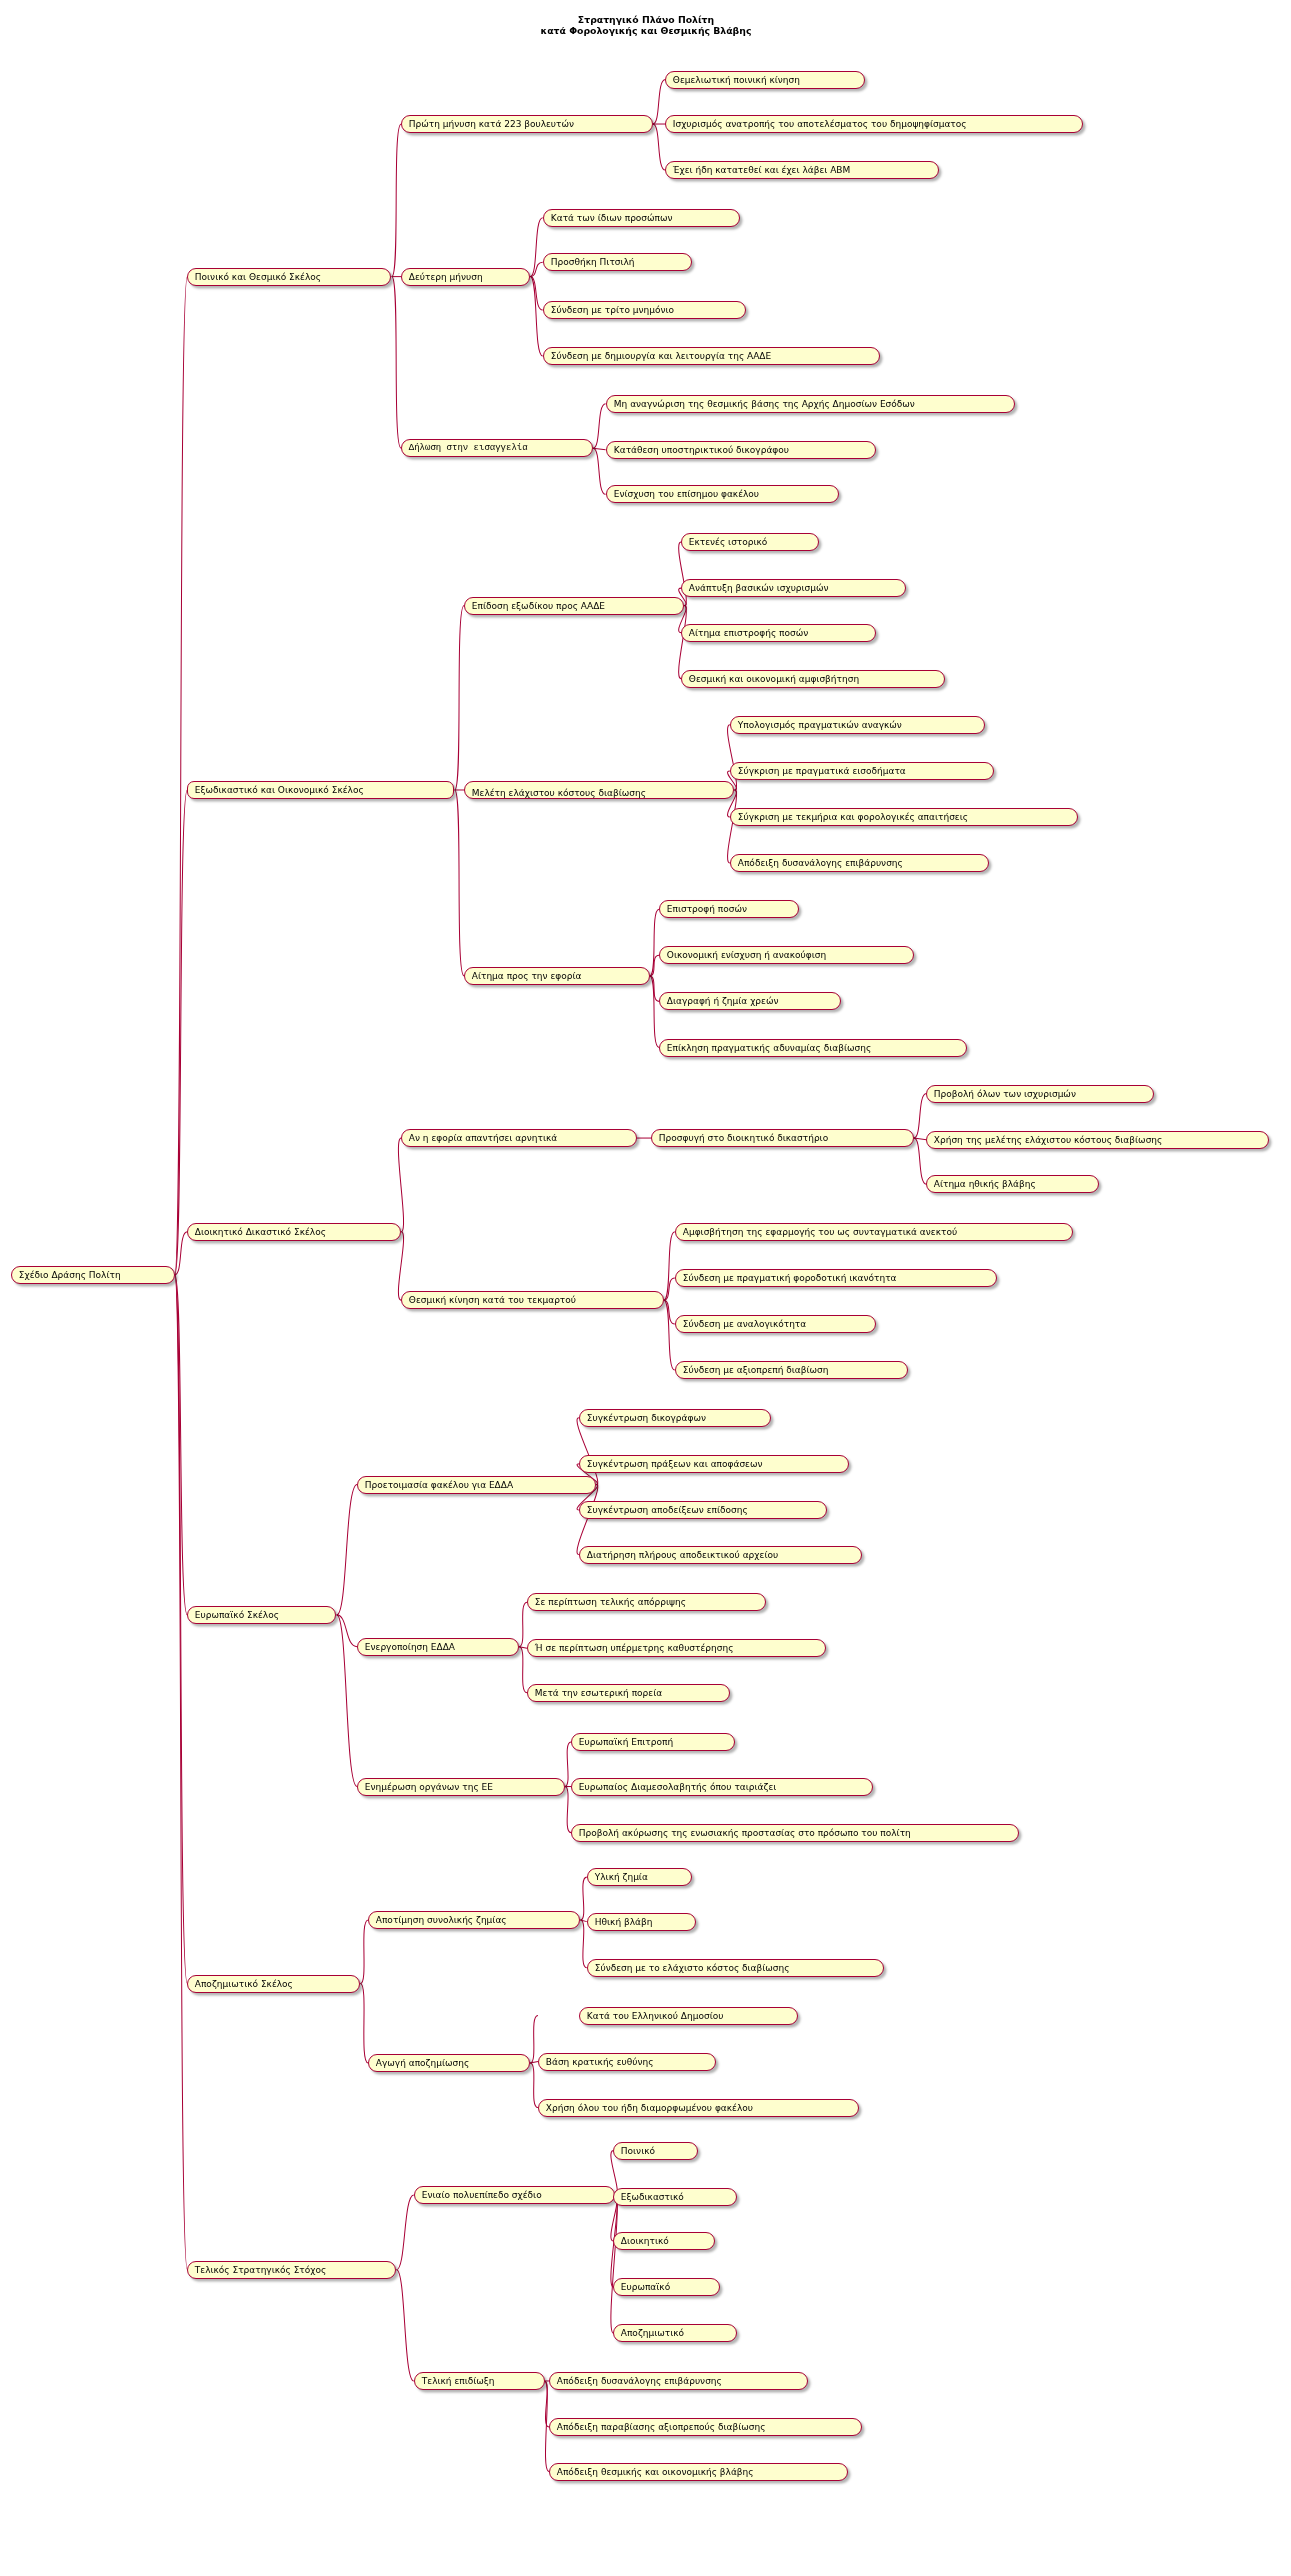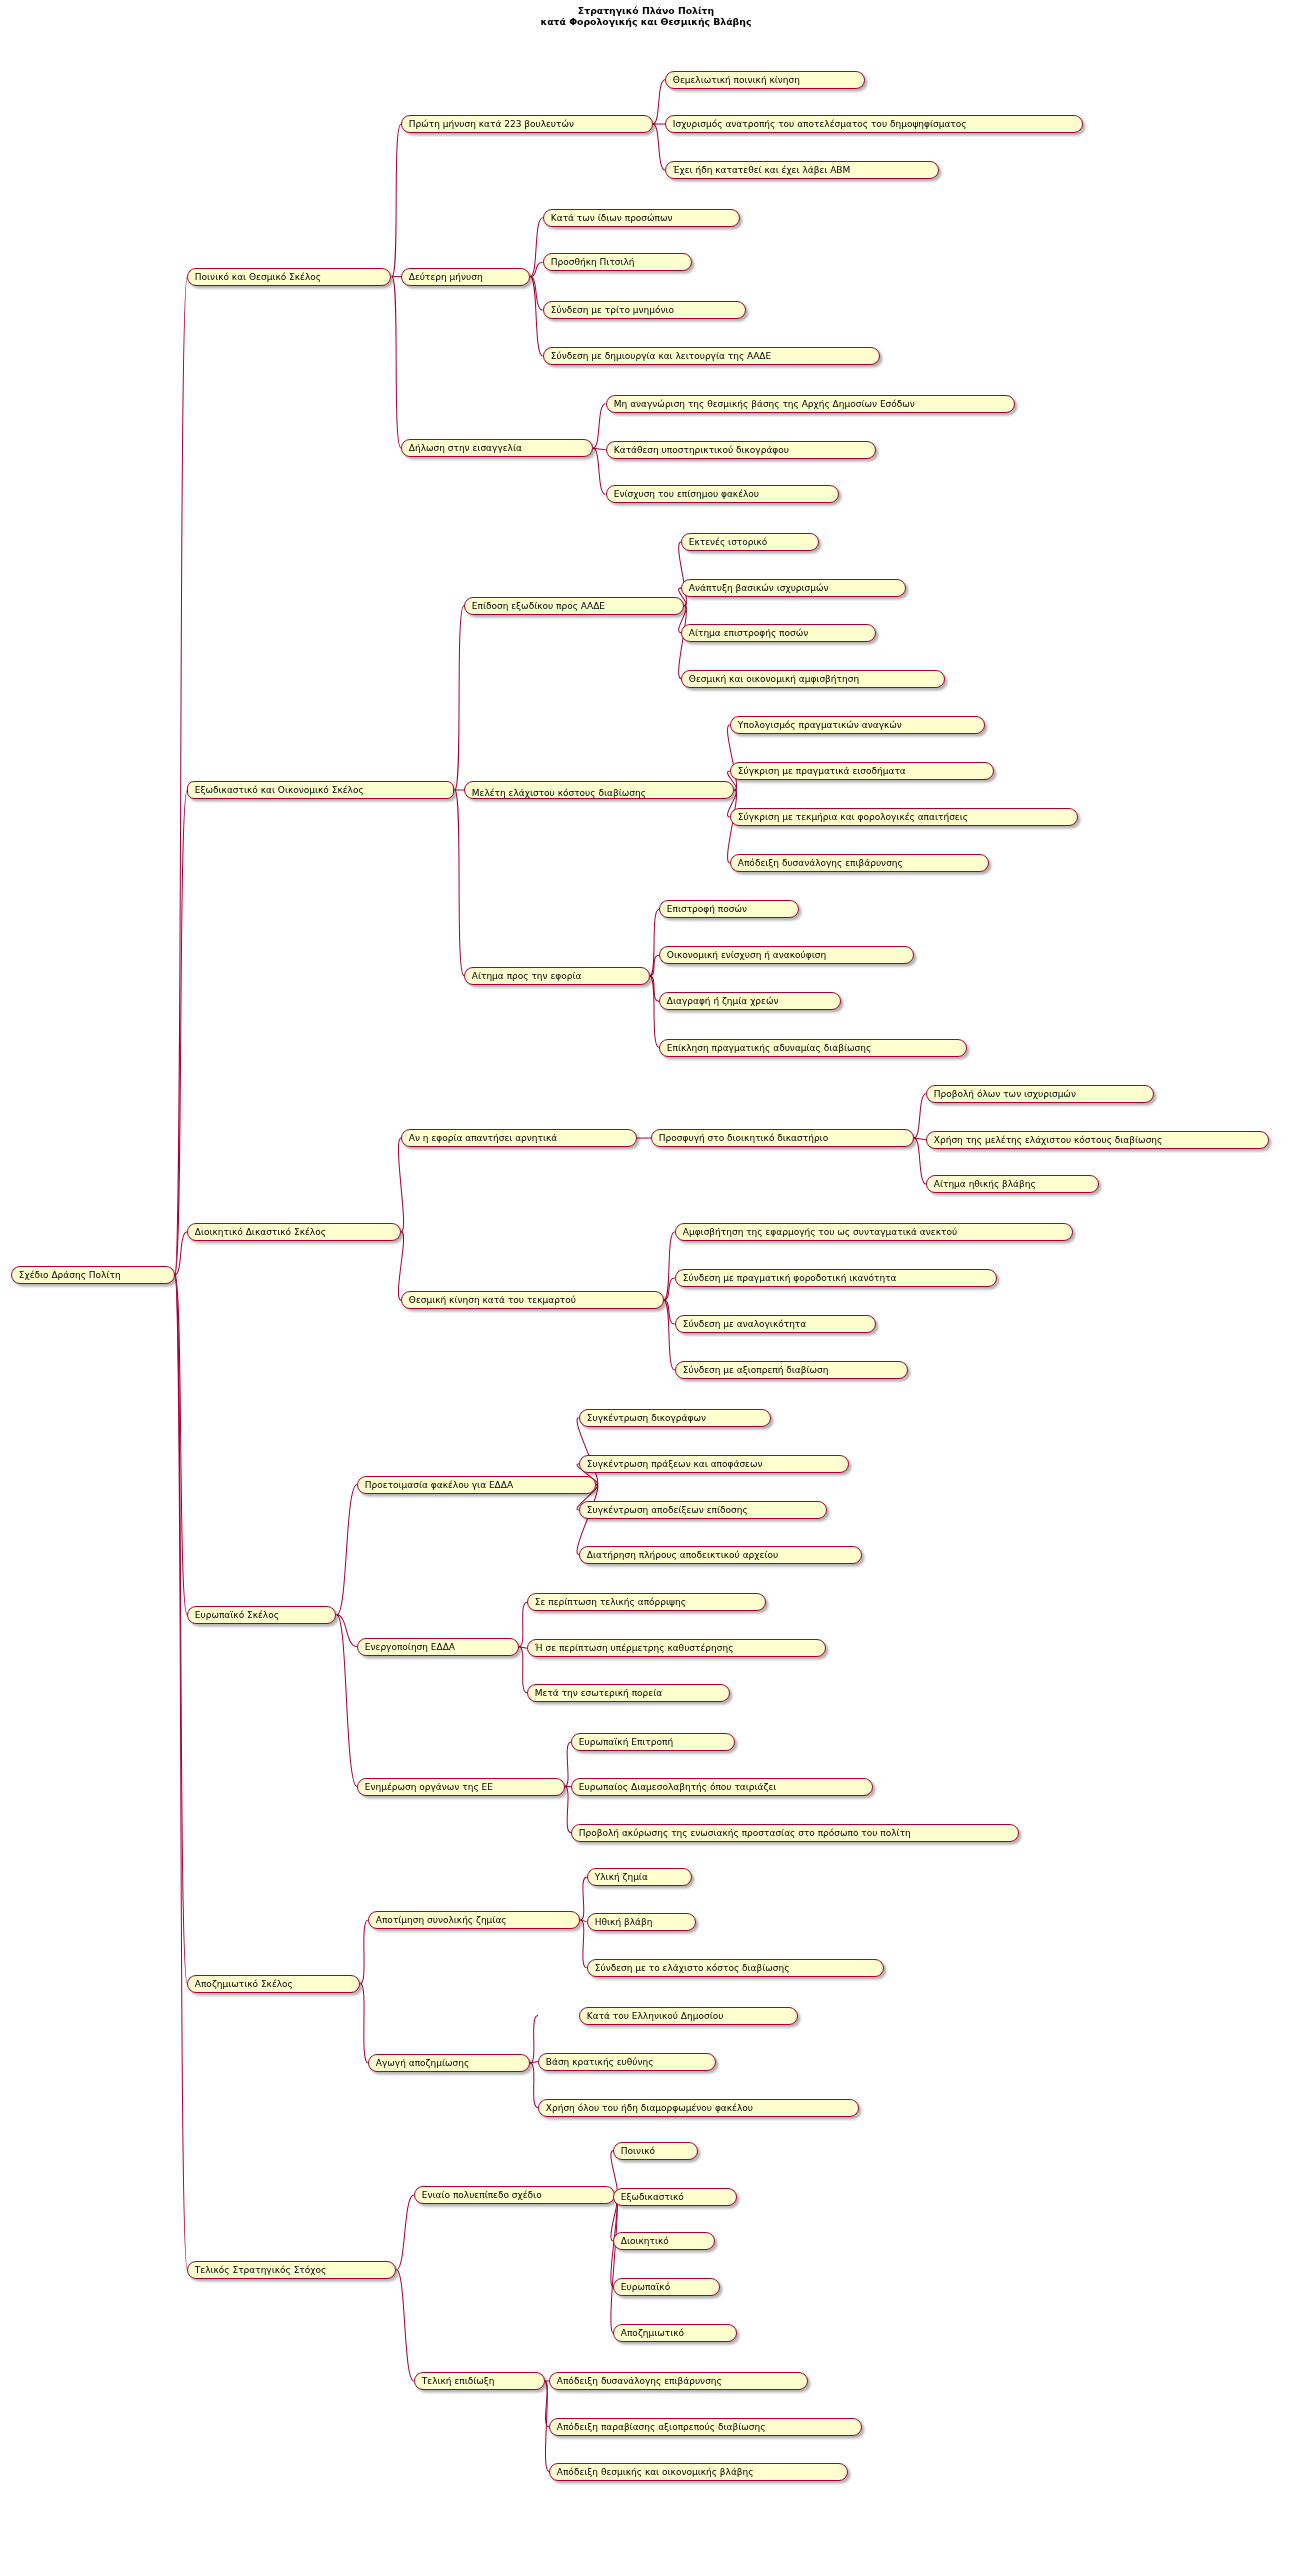--- a/index.html
+++ b/index.html
@@ -11,21 +11,21 @@
     font-family: "DejaVu Sans", sans-serif;
     width: 1292px;
     height: 2576px;
     position: relative;
     overflow: hidden;
   }
 
   #diagram-title {
     position: absolute;
     left: 0;
-    top: 5px;
+    top: 14px;
     width: 1292px;
     text-align: center;
     font-family: "DejaVu Sans", sans-serif;
     font-weight: bold;
     font-size: 9.3px;
     line-height: 11px;
     color: #000000;
     white-space: pre-line;
   }
 
@@ -177,21 +177,21 @@
     </div>
     <div class="node" style="left: 543px; top: 253px; width: 149px;">
       <span>Προσθήκη Πιτσιλή</span>
     </div>
     <div class="node" style="left: 543px; top: 301px; width: 203px;">
       <span>Σύνδεση με τρίτο μνημόνιο</span>
     </div>
     <div class="node" style="left: 543px; top: 347px; width: 337px;">
       <span>Σύνδεση με δημιουργία και λειτουργία της ΑΑΔΕ</span>
     </div>
-    <div class="node" style="left: 401px; top: 439px; width: 192px;">
+    <div class="node" style="left: 401px; top: 439px; width: 192px; font-family: Liberation Mono, monospace;">
       <span>Δήλωση στην εισαγγελία</span>
     </div>
     <div class="node" style="left: 606px; top: 395px; width: 409px;">
       <span>Μη αναγνώριση της θεσμικής βάσης της Αρχής Δημοσίων Εσόδων</span>
     </div>
     <div class="node" style="left: 606px; top: 441px; width: 270px;">
       <span>Κατάθεση υποστηρικτικού δικογράφου</span>
     </div>
     <div class="node" style="left: 606px; top: 485px; width: 233px;">
       <span>Ενίσχυση του επίσημου φακέλου</span>

